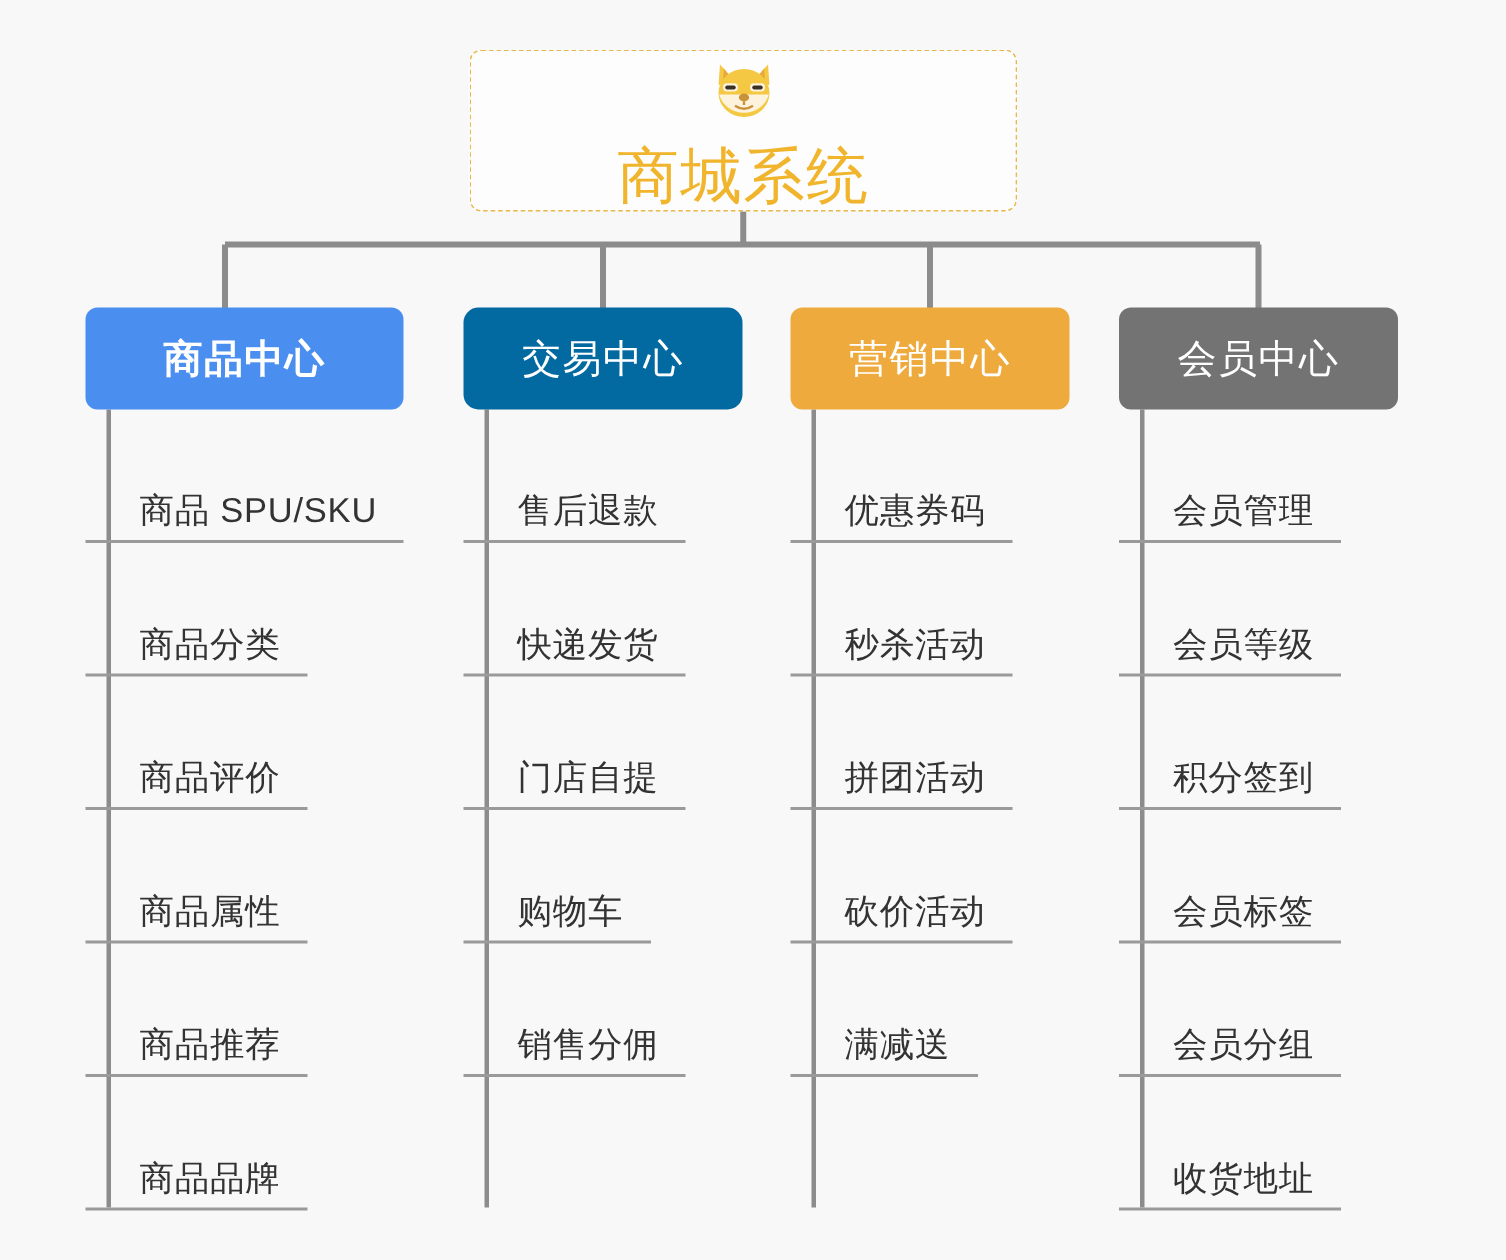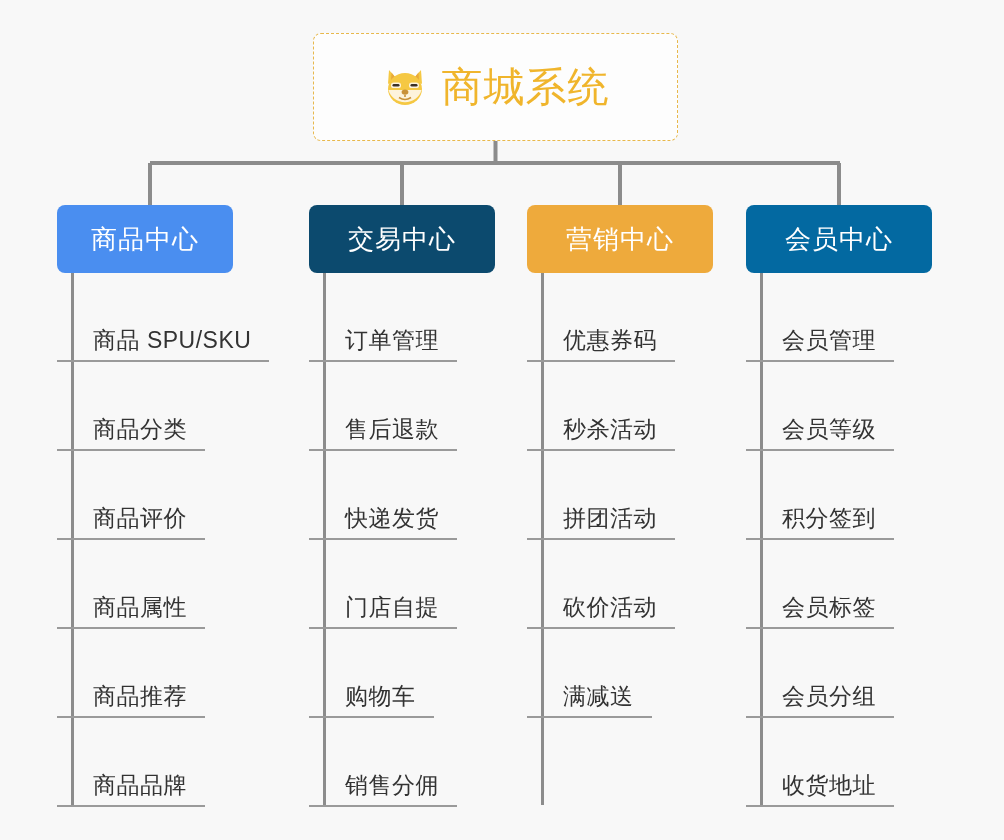--- a/index.html
+++ b/index.html
@@ -40,20 +40,21 @@
     width: 365px;
     height: 108px;
     box-sizing: border-box;
     background: #fdfdfd;
     border: 1px dashed #e8b84b;
     border-radius: 8px;
     display: flex;
     align-items: center;
     justify-content: center;
     gap: 14px;
+    flex-direction: column;
   }
   .root-emoji {
     width: 46px;
     height: 46px;
     position: relative;
     flex: 0 0 auto;
   }
   .root-emoji svg { display: block; }
   .root-title {
     font-size: 41px;
@@ -78,21 +79,21 @@
     font-size: 26px;
     letter-spacing: 1px;
     box-sizing: border-box;
   }
 
   .col-0 { left: 57px; }
   .col-1 { left: 309px; }
   .col-2 { left: 527px; }
   .col-3 { left: 746px; }
 
-  .col-0 .cat-header { width: 176px; }
+  .col-0 .cat-header { width: 212px; font-weight: bold; }
   .col-1 .cat-header { width: 186px; }
   .col-2 .cat-header { width: 186px; }
   .col-3 .cat-header { width: 186px; }
 
   
   .leaves {
     position: relative;
     margin-top: 0;
     padding-left: 15px;
   }
@@ -178,25 +179,22 @@
       <div class="leaf">
           <span class="leaf-inner" style="border-bottom-color: rgb(154, 154, 154);"><span class="leaf-label">商品推荐</span></span>
         </div>
       <div class="leaf">
           <span class="leaf-inner" style="border-bottom-color: rgb(154, 154, 154);"><span class="leaf-label">商品品牌</span></span>
         </div>
     </div>
   </div>
 
   <div class="column col-1">
-    <div class="cat-header" style="background: #0c4a6e;">交易中心</div>
-    <div class="leaves">
-      <div class="leaf">
-          <span class="leaf-inner" style="border-bottom-color: rgb(154, 154, 154);"><span class="leaf-label">订单管理</span></span>
-        </div>
+    <div class="cat-header" style="background: #0369a1; border-radius: 10px;">交易中心</div>
+    <div class="leaves">
       <div class="leaf">
           <span class="leaf-inner" style="border-bottom-color: rgb(154, 154, 154);"><span class="leaf-label">售后退款</span></span>
         </div>
       <div class="leaf">
           <span class="leaf-inner" style="border-bottom-color: rgb(154, 154, 154);"><span class="leaf-label">快递发货</span></span>
         </div>
       <div class="leaf">
           <span class="leaf-inner" style="border-bottom-color: rgb(154, 154, 154);"><span class="leaf-label">门店自提</span></span>
         </div>
       <div class="leaf">
@@ -223,21 +221,21 @@
       <div class="leaf">
           <span class="leaf-inner" style="border-bottom-color: rgb(154, 154, 154); text-align: center;"><span class="leaf-label">砍价活动</span></span>
         </div>
       <div class="leaf">
           <span class="leaf-inner" style="border-bottom-color: rgb(154, 154, 154);"><span class="leaf-label">满减送</span></span>
         </div>
     </div>
   </div>
 
   <div class="column col-3">
-    <div class="cat-header" style="background: #0369a1;">会员中心</div>
+    <div class="cat-header" style="background: #737373;">会员中心</div>
     <div class="leaves">
       <div class="leaf">
           <span class="leaf-inner" style="border-bottom-color: rgb(154, 154, 154);"><span class="leaf-label">会员管理</span></span>
         </div>
       <div class="leaf">
           <span class="leaf-inner" style="border-bottom-color: rgb(154, 154, 154);"><span class="leaf-label">会员等级</span></span>
         </div>
       <div class="leaf">
           <span class="leaf-inner" style="border-bottom-color: rgb(154, 154, 154);"><span class="leaf-label">积分签到</span></span>
         </div>

